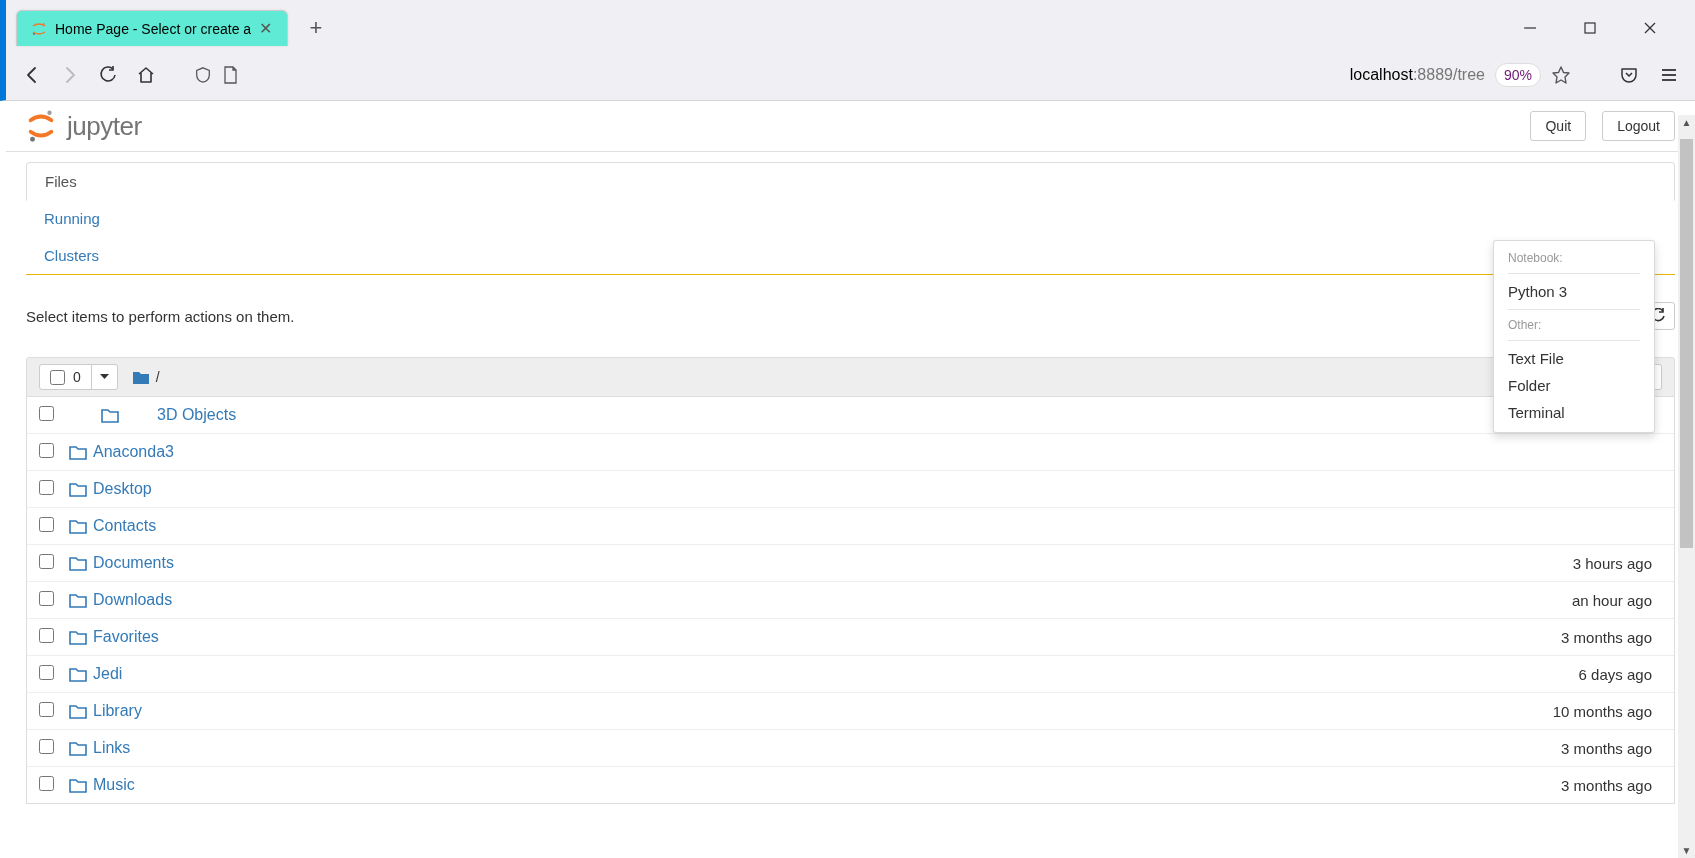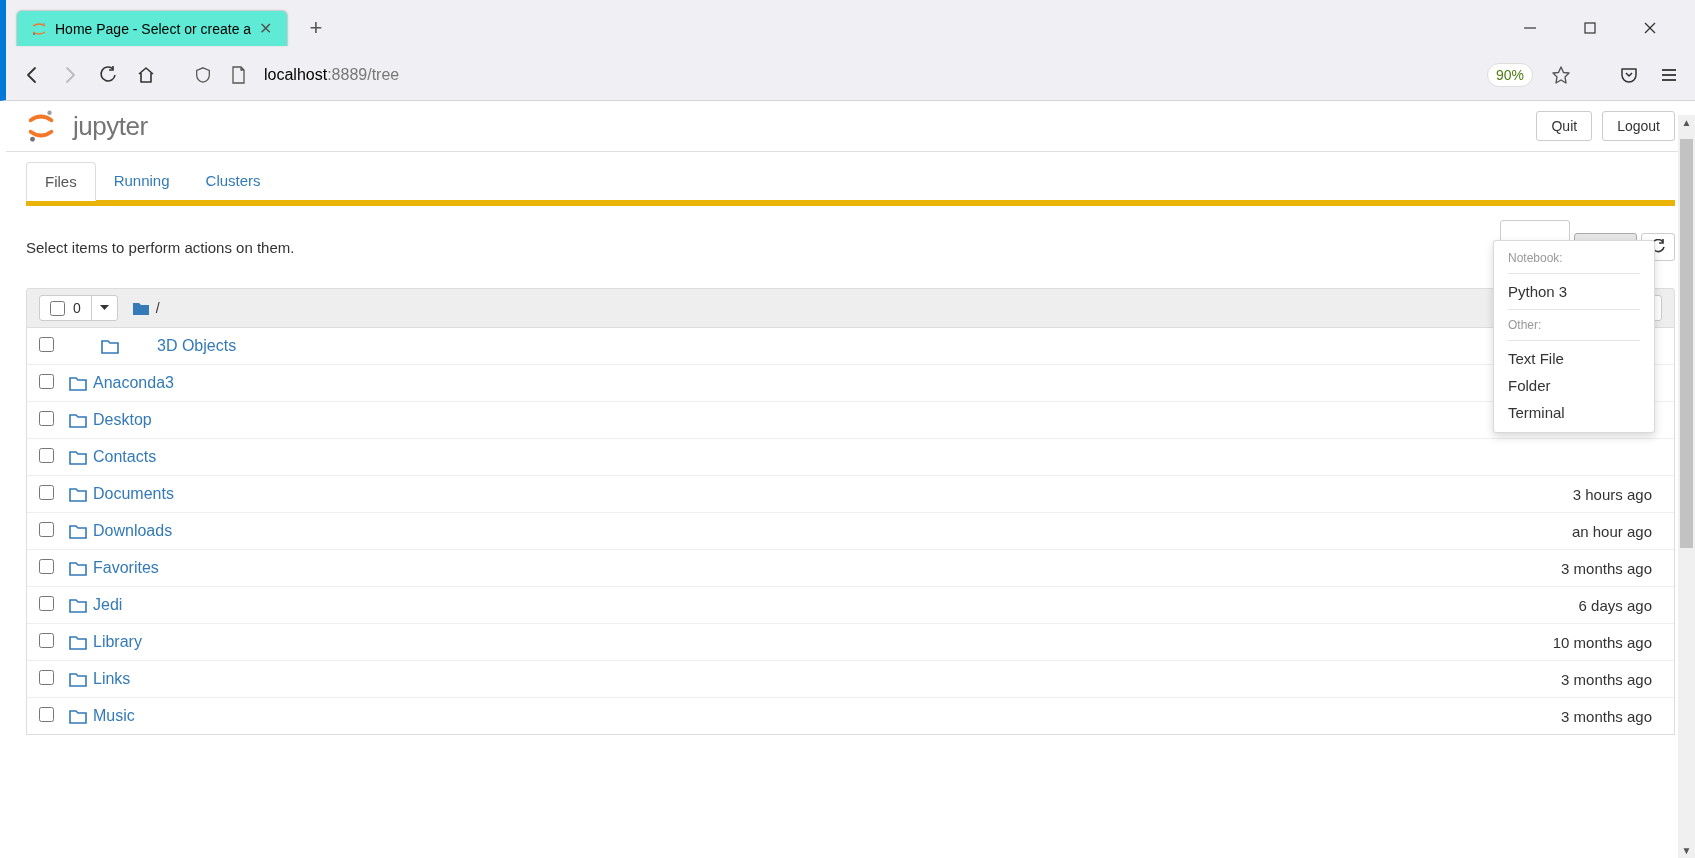--- a/index.html
+++ b/index.html
@@ -12,43 +12,43 @@
   .tab-favicon { flex-shrink: 0; margin-right: 8px; }
   .tab-title { font-size: 14px; white-space: nowrap; overflow: hidden; text-overflow: ellipsis; flex: 1; color: #000; }
   .tab-close { margin-left: 8px; font-size: 16px; color: #555; cursor: pointer; }
   .new-tab { margin-left: 22px; font-size: 22px; color: #555; cursor: pointer; font-weight: 300; }
   .win-controls { margin-left: auto; display: flex; gap: 30px; padding-right: 20px; color: #333; }
   .win-btn { font-size: 14px; cursor: pointer; padding: 4px 8px; display: inline-block; }
   
   .nav-bar { display: flex; align-items: center; padding: 8px 16px; gap: 18px; height: 50px; }
   .nav-icon { width: 20px; height: 20px; display: flex; align-items: center; justify-content: center; cursor: pointer; color: #333; }
   .nav-icon.disabled { color: #bbb; cursor: default; }
-  .url-bar { flex: 1; display: flex; align-items: center; background: #f0f0f4; border-radius: 6px; padding: 6px 12px; gap: 18px; margin: 0 8px; }
+  .url-bar { flex: 1; display: flex; align-items: center; background: #f0f0f4; border-radius: 6px; padding: 6px 12px; gap: 10px; margin: 0 8px; text-align: right; }
   .url-text { flex: 1; font-size: 16px; color: #333; }
   .url-text .host { color: #000; }
   .url-text .path { color: #777; }
-  .url-zoom { background: #fff; border-radius: 12px; padding: 3px 8px; font-size: 14px; color: #4d7c0f; border: 1px solid #ddd; }
+  .url-zoom { background: #fff; border-radius: 12px; padding: 3px 8px; font-size: 14px; color: #701a75; border: 1px solid #ddd; }
   .url-star { color: #555; }
   .right-nav { display: flex; align-items: center; gap: 20px; padding-left: 10px; }
   
   
   .content-wrap { position: relative; }
   .content { margin-left: 6px; background: #fff; }
   
   
   .jp-header { display: flex; align-items: center; padding: 8px 20px; border-bottom: 1px solid #e0e0e0; }
-  .jp-logo { display: flex; align-items: center; gap: 17px; }
+  .jp-logo { display: flex; align-items: center; gap: 11px; }
   .jp-logo-text { font-size: 26px; color: #757575; font-weight: 400; letter-spacing: -0.5px; }
-  .jp-header-right { margin-left: auto; display: flex; gap: 10px; }
+  .jp-header-right { margin-left: auto; display: flex; gap: 16px; }
   .jp-btn { border: 1px solid #ccc; background: #fff; color: #333; padding: 6px 14px; font-size: 14px; border-radius: 3px; cursor: pointer; }
   
   .jp-main { padding: 10px 20px; position: relative; }
   
   
-  .jp-tabs { display: flex; border-bottom: 6px solid #eab308; }
+  .jp-tabs { display: flex; border-bottom: 1px solid #eab308; flex-direction: column; }
   .jp-tab { padding: 10px 18px; cursor: pointer; color: #337ab7; font-size: 15px; }
   .jp-tab.active { border: 1px solid #ddd; border-bottom: 1px solid #fff; border-radius: 4px 4px 0 0; margin-bottom: -1px; color: #555; background: #fff; }
   
   
   .jp-toolbar-row { display: flex; align-items: center; padding: 14px 0; }
   .jp-prompt { font-size: 15px; color: #333; }
   .jp-toolbar-right { margin-left: auto; display: flex; gap: 4px; align-items: center; }
   .jp-upload { border: 1px solid #ccc; background: #fff; padding: 18px 12px; border-radius: 3px; cursor: pointer; font-size: 14px; }
   .jp-new { border: 1px solid #aaa; background: #e6e6e6; padding: 5px 10px; border-radius: 3px; cursor: pointer; font-size: 14px; display: flex; align-items: center; gap: 4px; color:#000; }
   .jp-refresh { border: 1px solid #ccc; background: #fff; padding: 5px 8px; border-radius: 3px; cursor: pointer; }

